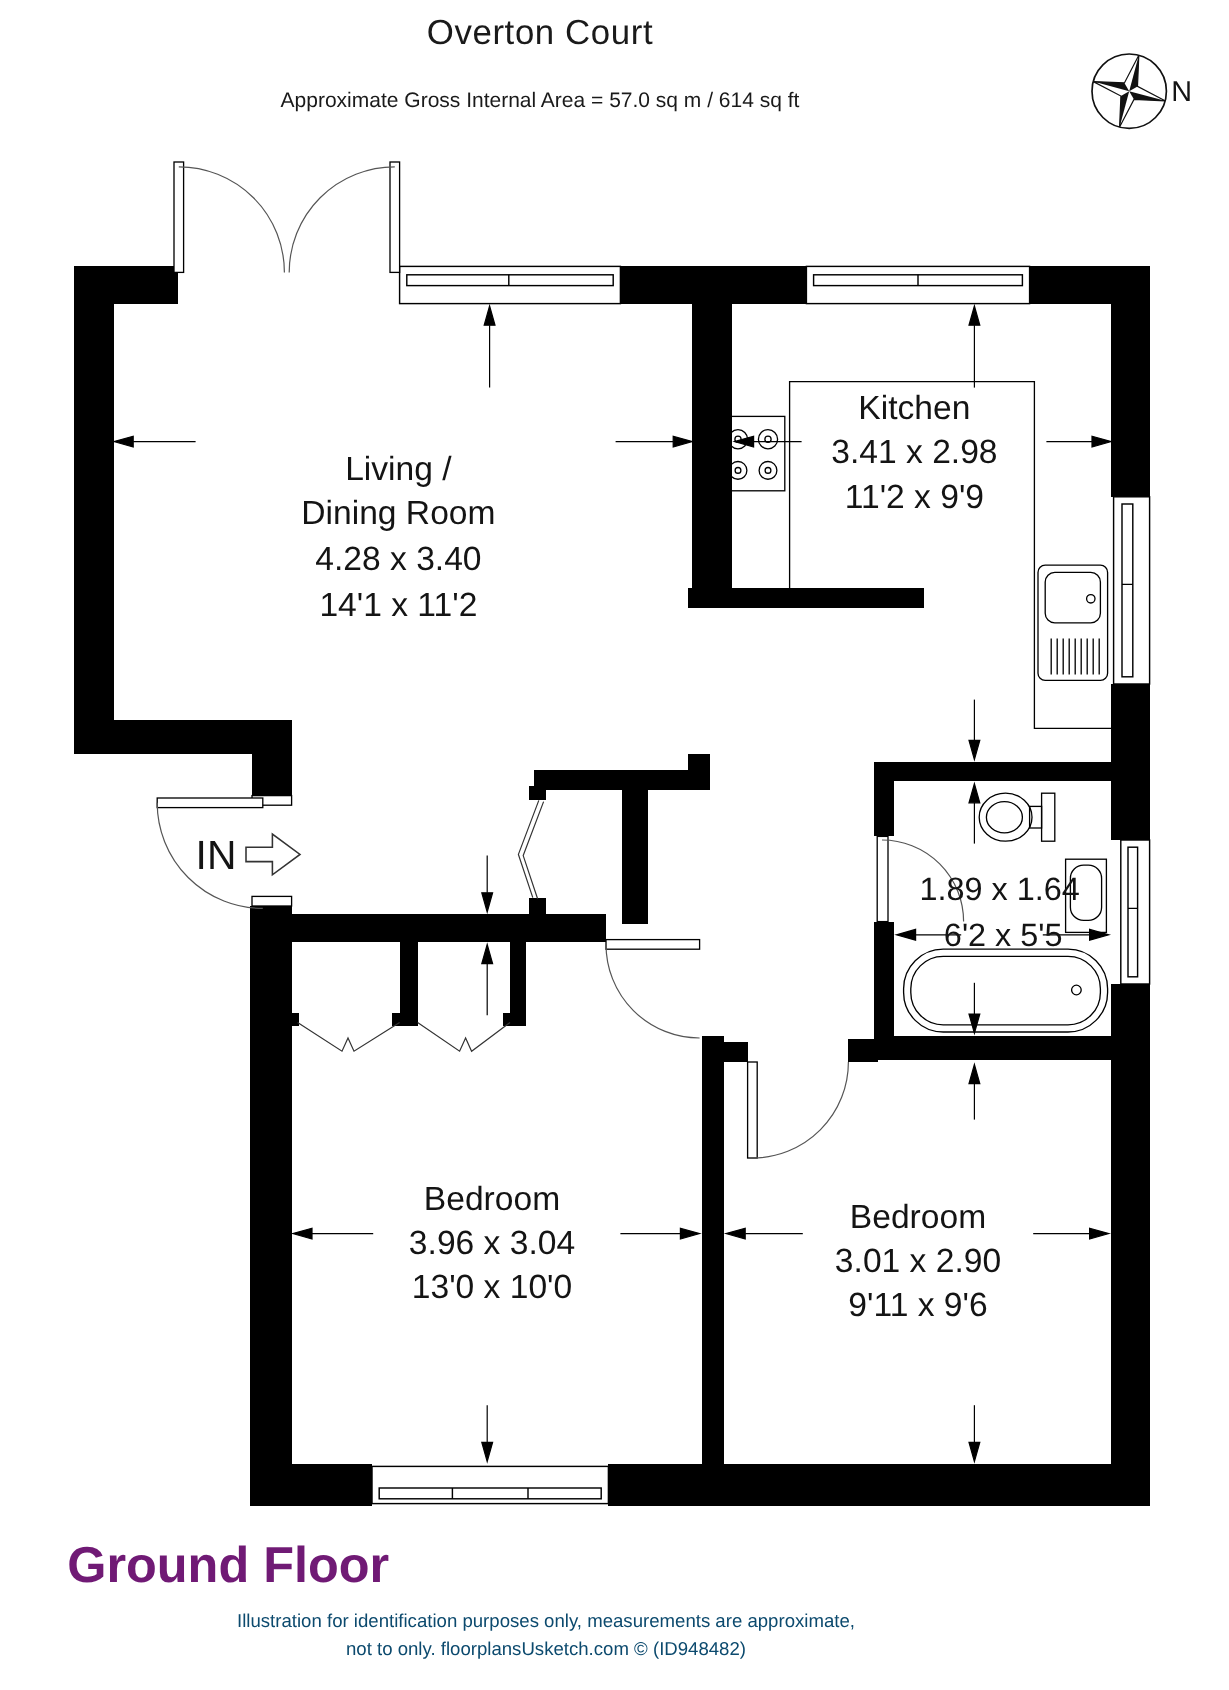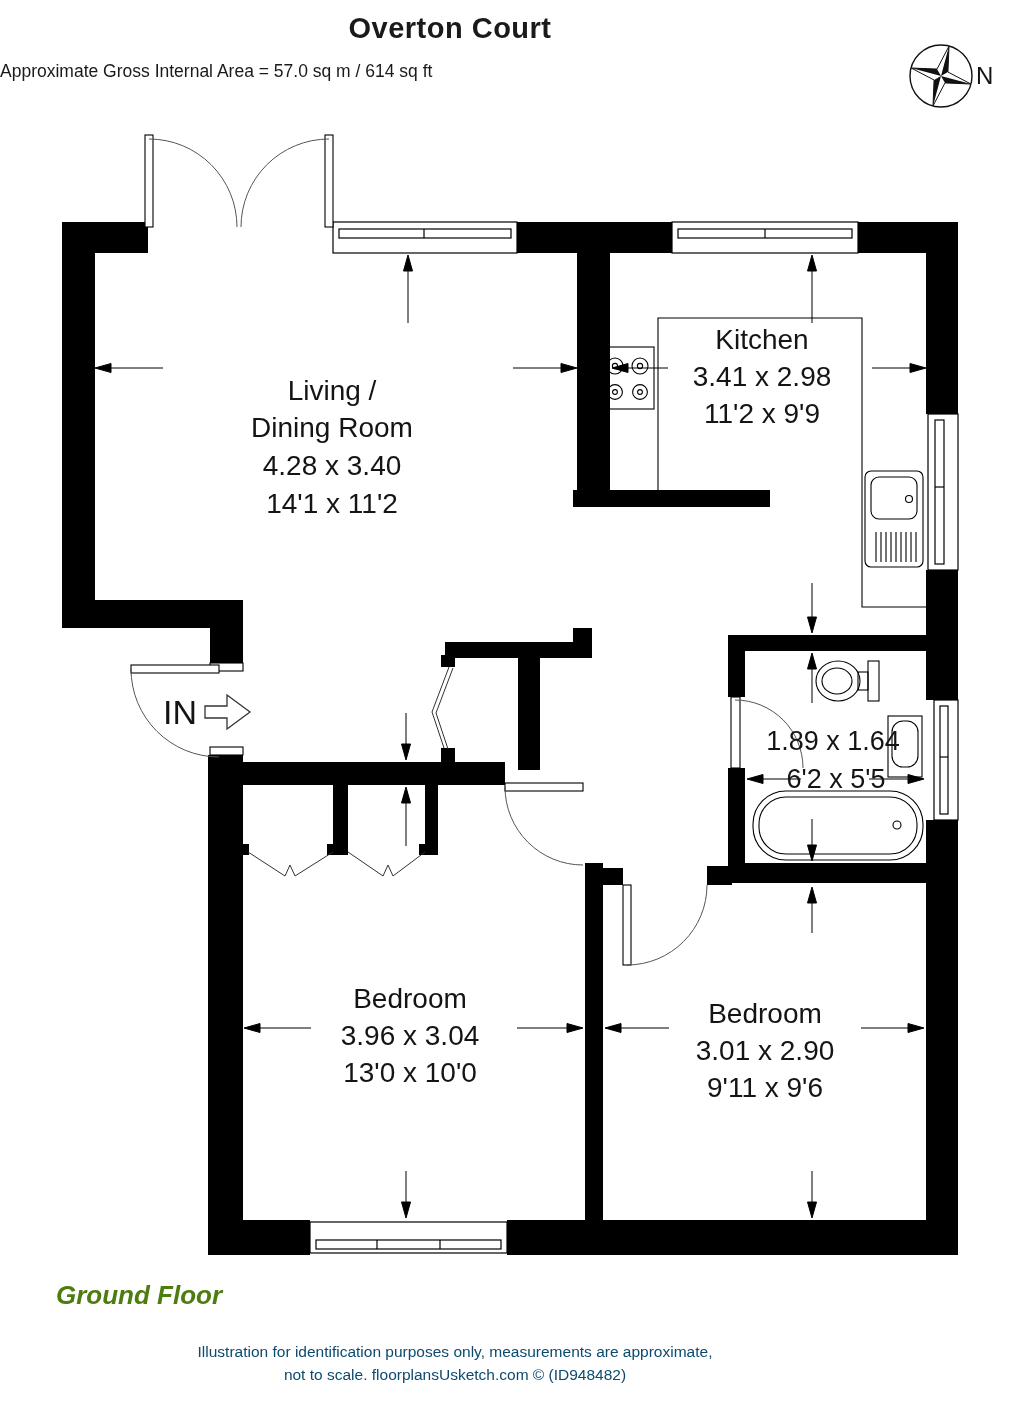--- a/index.html
+++ b/index.html
@@ -1,25 +1,25 @@
 <!DOCTYPE html>
 <html><head>
 <meta charset="utf-8">
 <style>
   html,body{margin:0;padding:0;background:#ffffff;}
   .page{
     position:relative;width:1024px;height:1408px;background:#ffffff;
     font-family:"Liberation Sans",sans-serif;color:#111;overflow:hidden;
   }
   .hdr-title{position:absolute;top:12px;left:0;width:900px;text-align:center;
-    font-size:29px;font-weight:bold;letter-spacing:0.5px;color:#1a1a1a;}
-  .hdr-sub{position:absolute;top:61px;left:0;width:900px;text-align:left;
+    font-size:29px;font-weight:normal;letter-spacing:0.5px;color:#1a1a1a;}
+  .hdr-sub{position:absolute;top:73px;left:0;width:900px;text-align:center;
     font-size:17.5px;color:#1a1a1a;}
   .floor-label{position:absolute;top:1280px;left:56px;
-    font-size:26px;font-weight:bold;color:#4d7c0f;font-style:italic;}
+    font-size:42px;font-weight:bold;color:#701a75;}
   .ftr{position:absolute;left:55px;width:800px;text-align:center;
     font-size:15.5px;color:#0c4a6e;line-height:23px;}
   .ftr1{top:1340px;} .ftr2{top:1363px;}
   svg text{font-family:"Liberation Sans",sans-serif;fill:#141414;}
   .room-line{font-size:28px;}
   .bath-line{font-size:27px;}
   .in-label{font-size:34px;}
   .n-label{font-size:24px;}
 </style>
 </head>
@@ -259,15 +259,15 @@
     </g>
 
     <g>
       <text class="in-label" x="163" y="724">IN</text>
       <path d="M205,706 L227,706 L227,695 L250,712 L227,729 L227,718 L205,718 Z" fill="#ffffff" stroke="#333" stroke-width="1.3"></path>
     </g>
   </svg>
 
   <div class="floor-label">Ground Floor</div>
   <div class="ftr ftr1">Illustration for identification purposes only, measurements are approximate,</div>
-  <div class="ftr ftr2">not to scale. floorplansUsketch.com © (ID948482)</div>
+  <div class="ftr ftr2">not to only. floorplansUsketch.com © (ID948482)</div>
 
 </div>
 
 </body></html>

